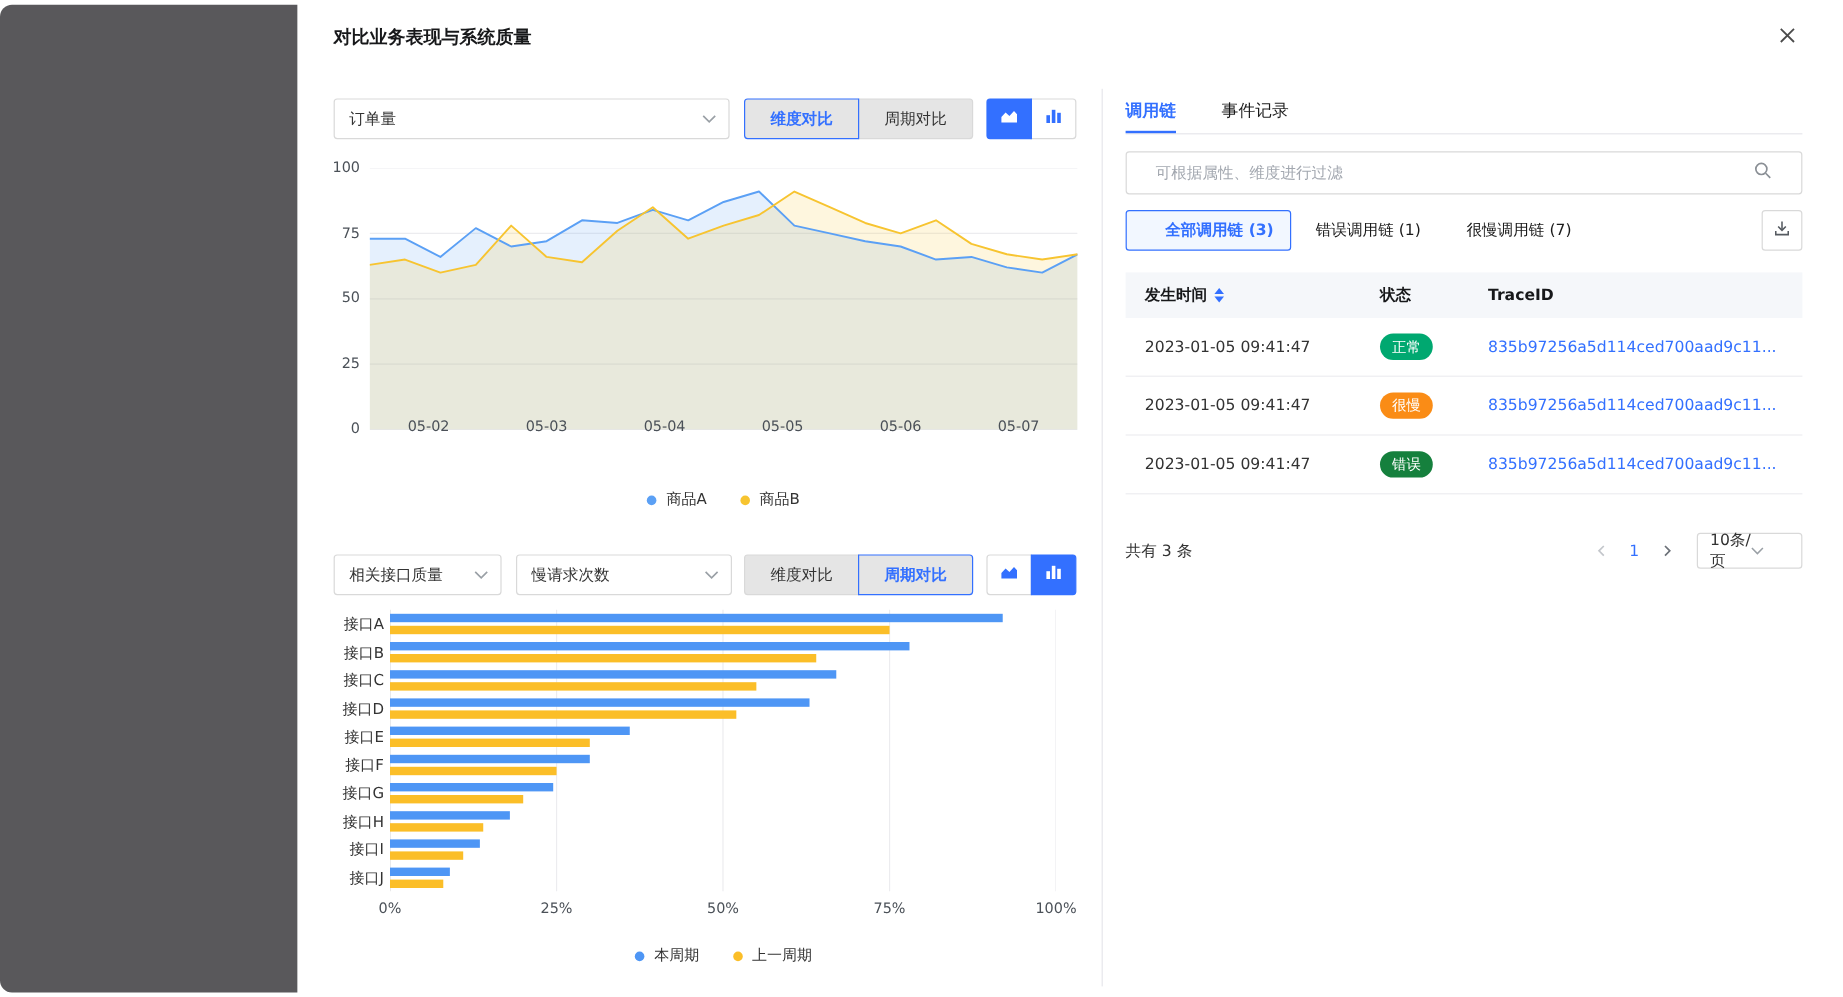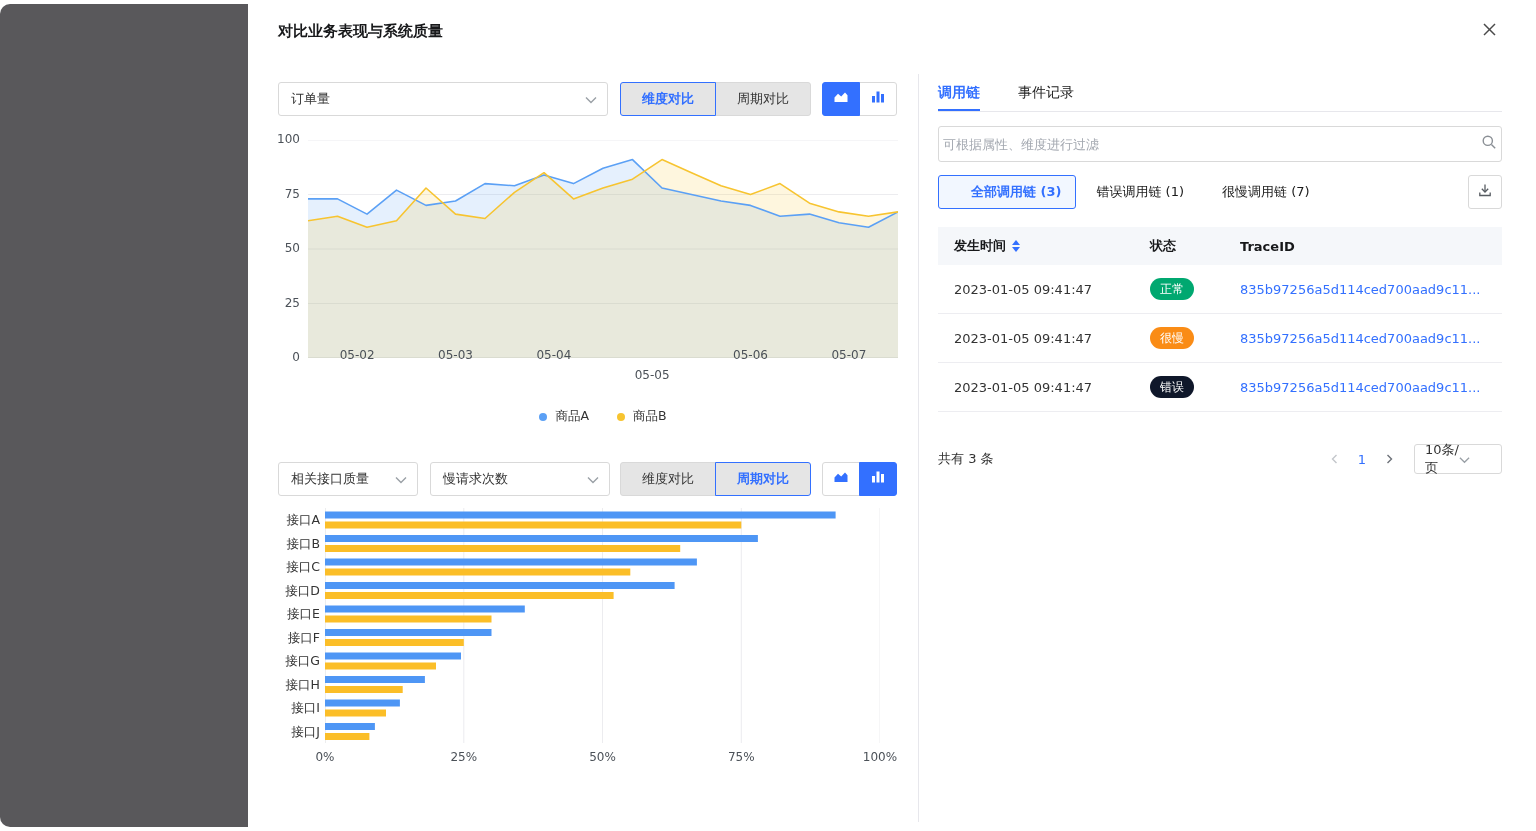--- a/index.html
+++ b/index.html
@@ -54,21 +54,21 @@
   .bar-xlabels{position:absolute;left:77px;top:750px;width:555px;height:16px;}
 
   
   .v-divider{position:absolute;left:670px;top:74px;width:1px;height:748px;background:#e7e7ec;}
 
   
   .tabs{position:absolute;left:690px;top:76px;width:564px;height:36px;display:flex;gap:38px;border-bottom:1px solid #e7e7ec;}
   .tab{font-size:14px;color:#1a1a1a;display:flex;align-items:center;cursor:pointer;height:100%;border-bottom:2px solid transparent;}
   .tab.active{color:var(--accent);font-weight:700;border-bottom-color:var(--accent);}
 
-  .search-box{position:absolute;left:690px;top:126px;width:564px;height:36px;border:1px solid #d9d9d9;border-radius:3px;display:flex;align-items:center;padding:0 4px;background:#fff;}
+  .search-box{position:absolute;left:690px;top:126px;width:564px;height:36px;border:1px solid #d9d9d9;border-radius:3px;display:flex;align-items:center;padding:0 24px;background:#fff;}
   .search-box input{flex:1;border:none;outline:none;font-size:13px;color:#333;font-family:inherit;background:transparent;}
   .search-box input::placeholder{color:#a3a8b0;}
 
   .filters{position:absolute;left:690px;top:175px;width:564px;height:34px;display:flex;align-items:center;}
   .pill{height:34px;display:flex;align-items:center;padding:0 14px;border-radius:3px;font-size:13px;cursor:pointer;}
   .pill.active{border:1px solid var(--accent);background:#f2f7ff;color:var(--accent);font-weight:600;margin-right:20px;padding-left:32px;}
   .pill.plain{color:#1a1a1a;padding:0;margin-right:38px;}
   .dl-btn{margin-left:auto;width:34px;height:34px;border:1px solid #d9d9d9;border-radius:3px;background:#fff;display:flex;align-items:center;justify-content:center;cursor:pointer;color:#565b61;}
 
   .trace-table{position:absolute;left:690px;top:227px;width:564px;font-size:13px;}
@@ -152,21 +152,21 @@
         <path d="M0,218 L0.0,58.9 L29.5,58.9 L59.0,74.1 L88.5,50.1 L118.0,65.4 L147.5,61.0 L177.0,43.6 L206.5,45.8 L236.0,34.9 L265.5,43.6 L295.0,28.3 L324.5,19.6 L354.0,48.0 L383.5,54.5 L413.0,61.0 L442.5,65.4 L472.0,76.3 L501.5,74.1 L531.0,82.8 L560.5,87.2 L590.0,71.9 L590,218 Z" fill="#5ba0f5" fill-opacity="0.16"></path>
         <path d="M0,218 L0.0,80.7 L29.5,76.3 L59.0,87.2 L88.5,80.7 L118.0,48.0 L147.5,74.1 L177.0,78.5 L206.5,52.3 L236.0,32.7 L265.5,58.9 L295.0,48.0 L324.5,39.2 L354.0,19.6 L383.5,32.7 L413.0,45.8 L442.5,54.5 L472.0,43.6 L501.5,63.2 L531.0,71.9 L560.5,76.3 L590.0,71.9 L590,218 Z" fill="#f7c430" fill-opacity="0.16"></path>
         <polyline points="0.0,58.9 29.5,58.9 59.0,74.1 88.5,50.1 118.0,65.4 147.5,61.0 177.0,43.6 206.5,45.8 236.0,34.9 265.5,43.6 295.0,28.3 324.5,19.6 354.0,48.0 383.5,54.5 413.0,61.0 442.5,65.4 472.0,76.3 501.5,74.1 531.0,82.8 560.5,87.2 590.0,71.9" fill="none" stroke="#5ba0f5" stroke-width="1.6" stroke-linejoin="round"></polyline>
         <polyline points="0.0,80.7 29.5,76.3 59.0,87.2 88.5,80.7 118.0,48.0 147.5,74.1 177.0,78.5 206.5,52.3 236.0,32.7 265.5,58.9 295.0,48.0 324.5,39.2 354.0,19.6 383.5,32.7 413.0,45.8 442.5,54.5 472.0,43.6 501.5,63.2 531.0,71.9 560.5,76.3 590.0,71.9" fill="none" stroke="#f7c430" stroke-width="1.6" stroke-linejoin="round"></polyline>
       </svg>
   </div>
   <div class="line-xlabels" id="line-xlabels">
       <div class="xtick" style="left: 49.1667px;">05-02</div>
       <div class="xtick" style="left: 147.5px;">05-03</div>
       <div class="xtick" style="left: 245.833px;">05-04</div>
-      <div class="xtick" style="left: 344.167px; margin-top: 20px;">05-05</div>
+      <div class="xtick" style="left: 344.167px;">05-05</div>
       <div class="xtick" style="left: 442.5px;">05-06</div>
       <div class="xtick" style="left: 540.833px;">05-07</div>
     </div>
 
   <div class="legend legend1">
     <div class="legend-item">
       <span class="dot" style="background-color: rgb(91, 160, 245);"></span>
       <span>商品A</span>
     </div>
     <div class="legend-item">
@@ -250,20 +250,30 @@
       </svg>
   </div>
   <div class="bar-xlabels" id="bar-xlabels">
       <div class="bxtick" style="left: 0px;">0%</div>
       <div class="bxtick" style="left: 138.75px;">25%</div>
       <div class="bxtick" style="left: 277.5px;">50%</div>
       <div class="bxtick" style="left: 416.25px;">75%</div>
       <div class="bxtick" style="left: 555px;">100%</div>
     </div>
 
+  <div class="legend legend2">
+    <div class="legend-item">
+      <span class="dot" style="background-color: rgb(78, 150, 245);"></span>
+      <span>本周期</span>
+    </div>
+    <div class="legend-item">
+      <span class="dot" style="background-color: rgb(251, 190, 40);"></span>
+      <span>上一周期</span>
+    </div>
+  </div>
 
   <div class="v-divider"></div>
 
   <div class="tabs">
     <div class="tab active">调用链</div>
     <div class="tab">事件记录</div>
   </div>
 
   <div class="search-box">
     <input type="text" placeholder="可根据属性、维度进行过滤" style="">
@@ -304,21 +314,21 @@
       <div class="col-status"><span class="badge" style="background-color: rgb(0, 168, 112);">正常</span></div>
       <div class="col-trace">835b97256a5d114ced700aad9c11...</div>
     </div>
     <div class="t-row">
       <div class="col-time">2023-01-05 09:41:47</div>
       <div class="col-status"><span class="badge" style="background-color: rgb(250, 140, 22);">很慢</span></div>
       <div class="col-trace">835b97256a5d114ced700aad9c11...</div>
     </div>
     <div class="t-row">
       <div class="col-time">2023-01-05 09:41:47</div>
-      <div class="col-status"><span class="badge" style="background-color: #0f172a;">错误</span></div>
+      <div class="col-status"><span class="badge" style="background-color: #15803d;">错误</span></div>
       <div class="col-trace">835b97256a5d114ced700aad9c11...</div>
     </div>
   </div>
 
   <div class="pager">
     <span>共有 3 条</span>
     <div class="pager-right">
       <span class="pg-arrow">
           <svg width="12" height="12" viewBox="0 0 12 12">
             <polyline points="7.5,2 3.5,6 7.5,10" fill="none" stroke="#c3c6cb" stroke-width="1.4"></polyline>

